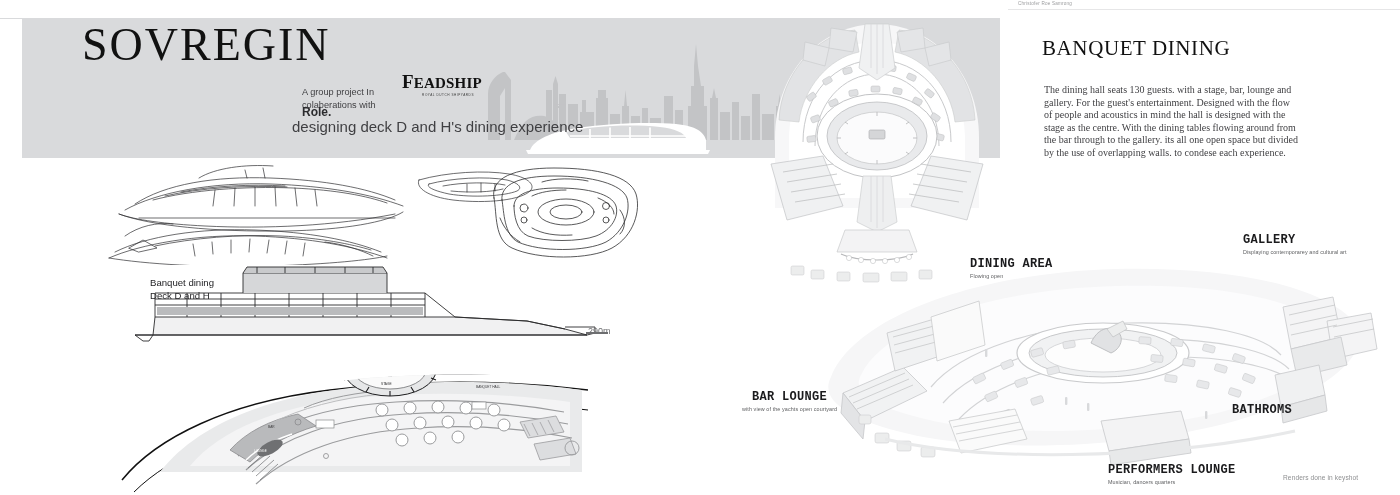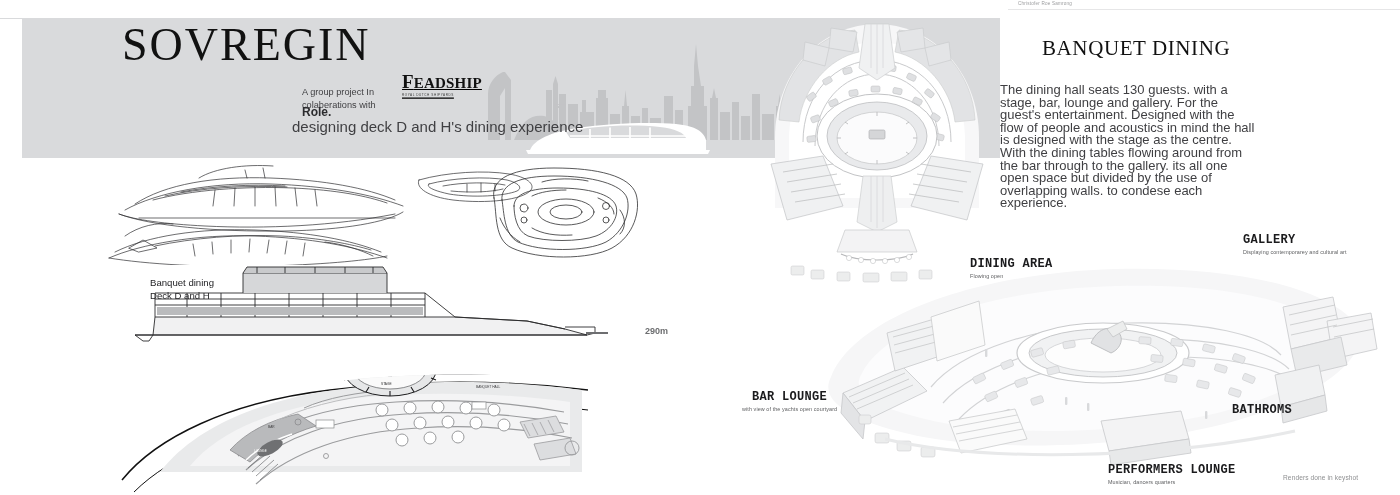--- a/index.html
+++ b/index.html
@@ -20,32 +20,32 @@
   .notch.n1{top:96px;}
   .notch.n2{top:110px;}
   .notch.n3{top:124px;}
   .notch.n4{top:138px;}
   .edge-line{position:absolute;left:0;top:18px;width:22px;height:1px;background:#d9dadc;}
 
   .title{
     position:absolute;left:82px;top:22px;
     font-family:"Liberation Serif", serif;
     font-size:46px;letter-spacing:2px;color:#111;
-    font-weight:400;line-height:1;margin-left:40px;
+    font-weight:400;line-height:1;
   }
   .lede{
     position:absolute;left:84px;top:66px;width:220px;
     font-size:9.2px;line-height:13.4px;color:#3f3f42;letter-spacing:.1px;
   }
   .grp{
     position:absolute;left:302px;top:66px;width:120px;
     font-size:9.2px;line-height:13.4px;color:#3f3f42;margin-top:20px;
   }
   .brand{
-    position:absolute;left:402px;top:72px;width:72px;text-align:left;text-decoration:underline;
+    position:absolute;left:402px;top:72px;width:72px;text-align:right;
   }
   .brand-name{
     font-family:"Liberation Serif", serif;font-weight:700;
     font-size:15px;color:#111;letter-spacing:.2px;line-height:1;
   }
   .brand-name .cap{font-size:19px;}
   .brand-sub{
     font-size:3.1px;letter-spacing:.55px;color:#3a3a3a;margin-top:2px;
     transform:scaleY(1.25);
   }
@@ -56,40 +56,40 @@
 
   
   .sketches{position:absolute;left:95px;top:160px;width:560px;height:105px;}
   .plan-sketch{position:absolute;left:480px;top:162px;width:165px;height:100px;}
 
   .deckplan-label{
     position:absolute;left:150px;top:276px;font-size:9.6px;line-height:13px;color:#232326;
   }
   .profile{position:absolute;left:125px;top:255px;width:480px;height:95px;}
   .dim{
-    position:absolute;left:645px;top:326px;font-size:9px;color:#6d6e70;font-weight:bold;
+    position:absolute;left:588px;top:326px;font-size:9px;color:#6d6e70;
   }
   .dim-line{position:absolute;left:586px;top:332px;width:22px;height:1.6px;background:#6d6e70;}
 
   .floorplan{position:absolute;left:120px;top:352px;width:470px;height:143px;}
 
   
   .right{position:absolute;left:1000px;top:0;width:400px;height:495px;background:#fff;}
   .credit-top{
     position:absolute;left:1018px;top:1px;font-size:4.6px;color:#9b9c9e;letter-spacing:.2px;
   }
   .rule-top{position:absolute;left:1008px;top:9px;width:392px;height:1px;background:#e6e6e7;}
   .bq-title{
     position:absolute;left:1042px;top:38px;
     font-family:"Liberation Serif", serif;font-size:21px;color:#111;
     letter-spacing:.6px;line-height:1;
   }
   .bq-body{
-    position:absolute;left:1000px;top:84px;width:256px;
-    font-size:13px;line-height:12.6px;color:#3f3f42;
+    position:absolute;left:1044px;top:84px;width:256px;
+    font-size:10px;line-height:12.6px;color:#3f3f42;font-family:Liberation Serif, serif;
   }
   .bq-body p{margin:0 0 12px 0;}
 
   .render-top{position:absolute;left:745px;top:8px;width:265px;height:275px;}
   .render-iso{position:absolute;left:735px;top:225px;width:660px;height:250px;}
 
   
   .callout{position:absolute;}
   .co-h{
     font-family:Liberation Mono, monospace;font-weight:700;

